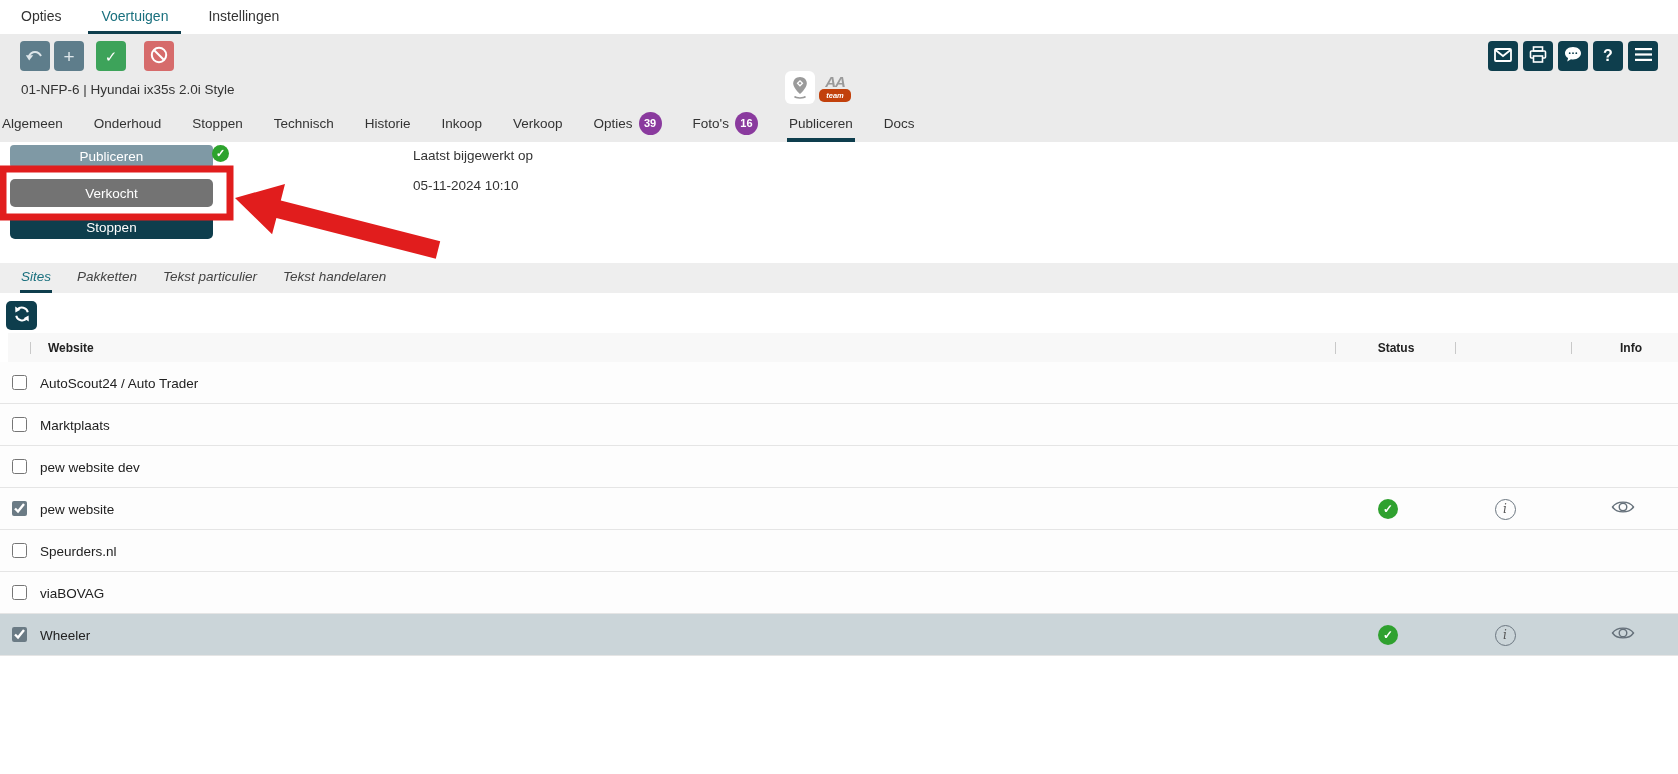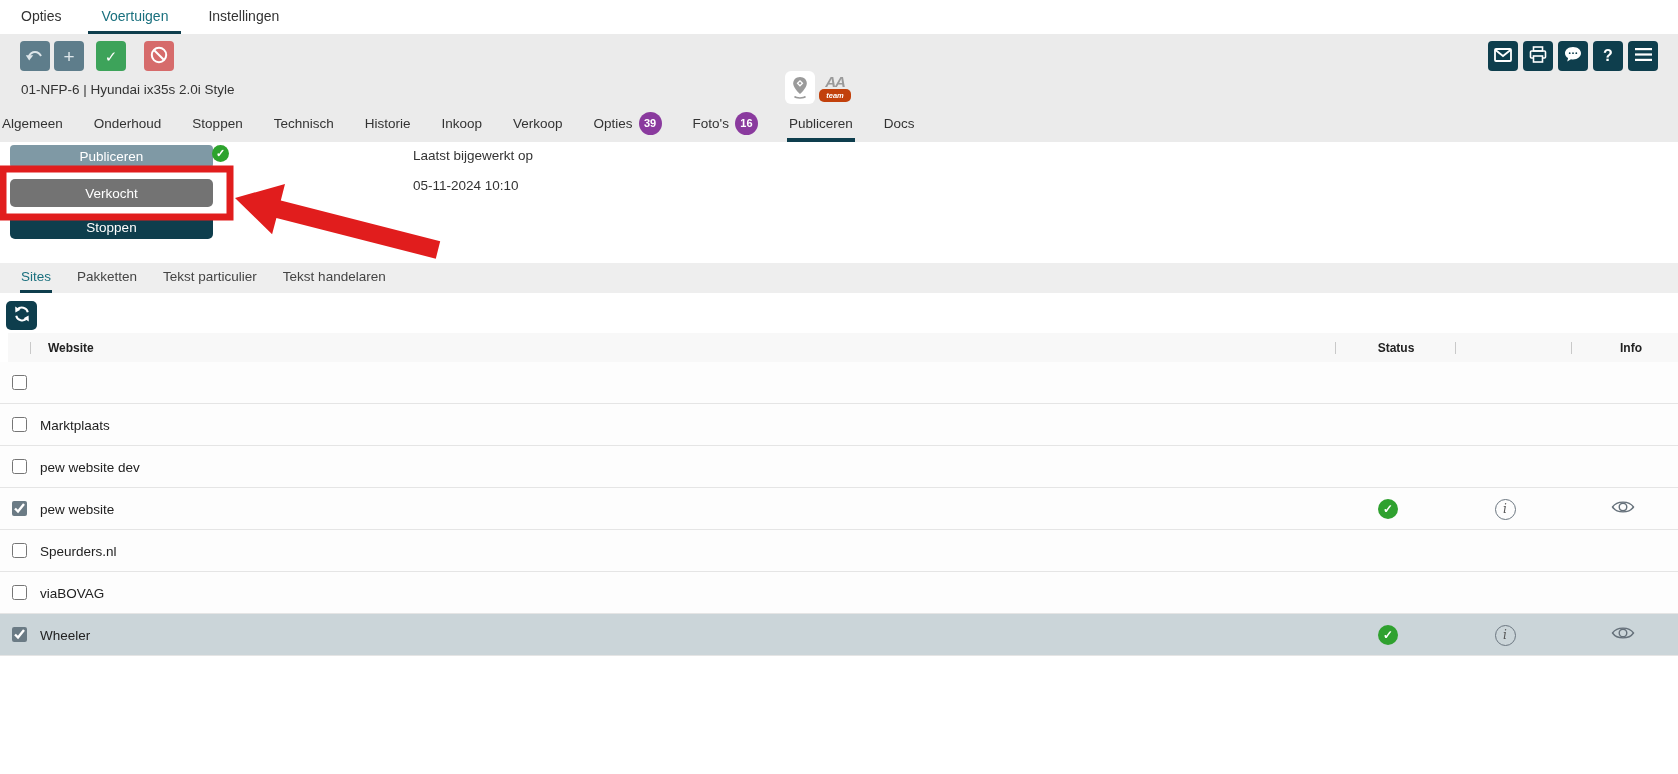--- a/index.html
+++ b/index.html
@@ -43,21 +43,21 @@
   .pub-publiceren { top:145px; height:23px; background:#7f99a5; border-radius:4px; }
   .pub-verkocht  { top:179px; height:28px; background:#737373; border-radius:5px; }
   .pub-stoppen   { top:215px; height:24px; background:#0e3e4d; border-radius:5px; }
   .ok-badge { position:absolute; left:212px; top:145px; width:17px; height:17px; border-radius:50%; background:#2da32d; color:#fff; font-size:11px; font-weight:bold; display:flex; align-items:center; justify-content:center; }
   .last-upd-label { position:absolute; left:413px; top:148px; font-size:13.5px; color:#333; }
   .last-upd-value { position:absolute; left:413px; top:178px; font-size:13.5px; color:#333; }
   .annotation-svg { position:absolute; left:0; top:160px; pointer-events:none; z-index:6; }
 
   
   .subtabs { position:absolute; top:263px; left:0; width:100%; height:30px; background:#eeeeee; display:flex; padding-left:20px; }
-  .stab { font-size:13.5px; color:#444; display:flex; align-items:center; margin-right:24px; cursor:pointer; border-bottom:3px solid transparent; padding:0 1px; }
+  .stab { font-size:13.5px; color:#444; display:flex; align-items:center; margin-right:24px; cursor:pointer; border-bottom:3px solid transparent; padding:0 1px;font-style:italic; }
   .stab.active { color:#19707e; border-bottom-color:#0e3e4d; }
   .refresh-btn { position:absolute; left:6px; top:301px; width:31px; height:29px; background:#0e3e4d; border-radius:5px; border:none; display:flex; align-items:center; justify-content:center; cursor:pointer; }
 
   
   .table-header { position:absolute; top:333px; left:8px; width:100%; height:29px; background:#f8f8f8; font-size:12px; font-weight:bold; color:#222; }
   .th-website { position:absolute; left:40px; top:0; height:29px; display:flex; align-items:center; }
   .th-status  { position:absolute; left:1328px; width:120px; top:0; height:29px; display:flex; align-items:center; justify-content:center; }
   .th-info    { position:absolute; left:1583px; width:80px; top:0; height:29px; display:flex; align-items:center; justify-content:center; }
   .th-tick { position:absolute; top:9px; width:1px; height:12px; background:#c9c9c9; }
 
@@ -226,20 +226,21 @@
     <div class="th-tick" style="left:1327px"></div>
     <div class="th-status">Status</div>
     <div class="th-tick" style="left:1447px"></div>
     <div class="th-tick" style="left:1563px"></div>
     <div class="th-info">Info</div>
   </div>
 
   <div class="table-body">
       <div class="site-row">
     <input type="checkbox" style="">
+    <div class="row-label">AutoScout24 / Auto Trader</div>
     <div class="cell-status"></div>
     <div class="cell-info"></div>
     <div class="cell-preview"></div>
   </div>
       <div class="site-row">
     <input type="checkbox" style="">
     <div class="row-label">Marktplaats</div>
     <div class="cell-status"></div>
     <div class="cell-info"></div>
     <div class="cell-preview"></div>

